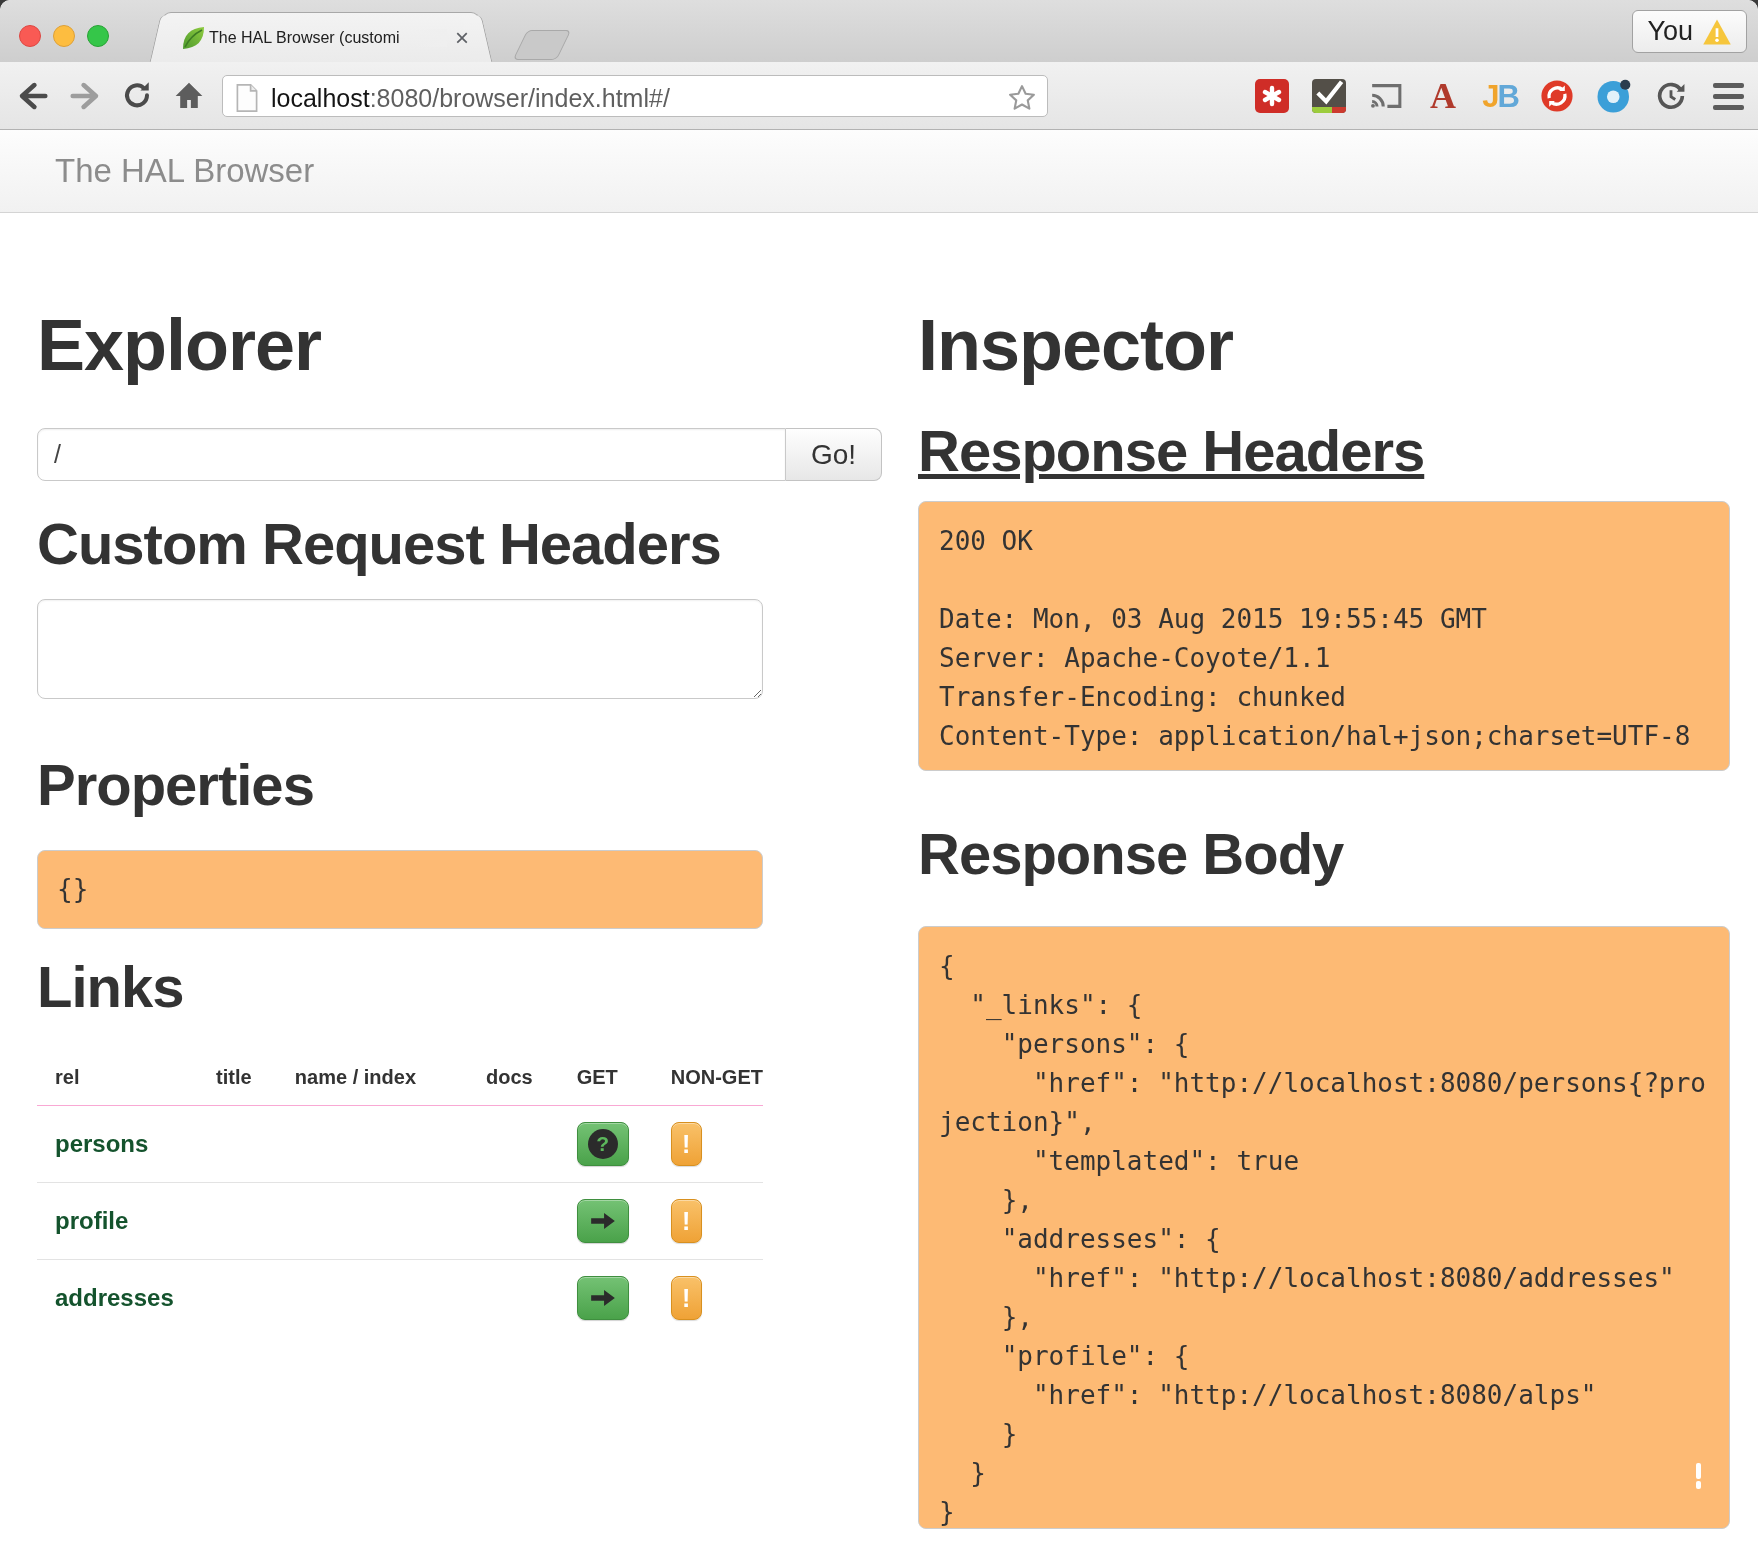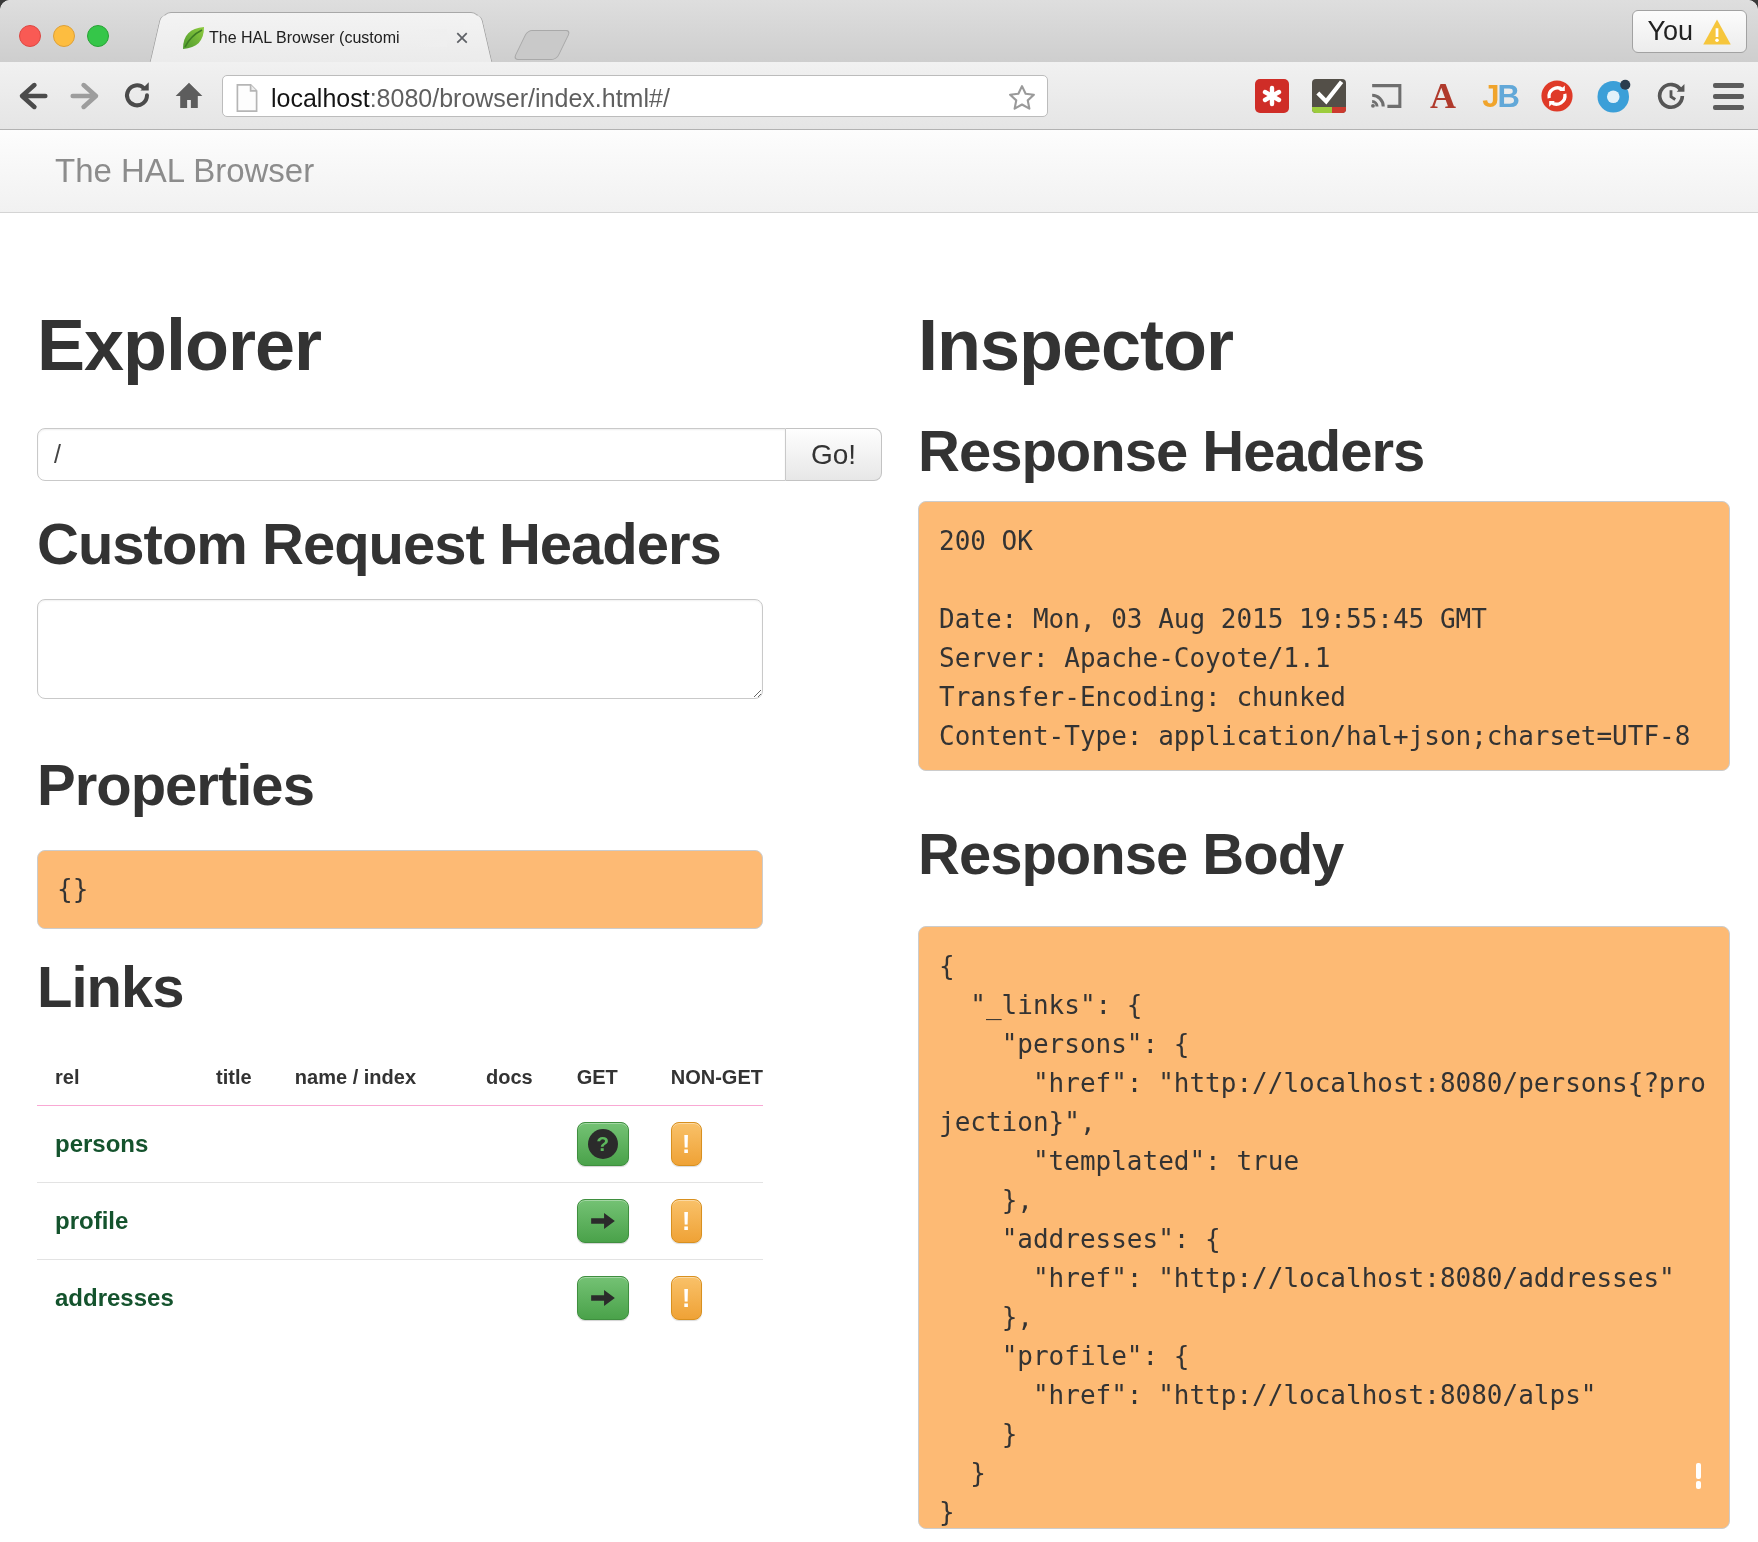--- a/index.html
+++ b/index.html
@@ -85,21 +85,21 @@
   .btn-get{width:52px;height:44px;border:1px solid #3f8f3f;border-radius:8px;
            background:linear-gradient(#74c274,#4aa24a);display:flex;align-items:center;justify-content:center;
            box-shadow:inset 0 1px 0 rgba(255,255,255,.35),0 1px 1px rgba(0,0,0,.18);}
   .q-circle{width:30px;height:30px;border-radius:50%;background:#2b2b2b;color:#5cb85c;font-size:21px;font-weight:bold;
             display:flex;align-items:center;justify-content:center;}
   .btn-nonget{width:31px;height:44px;border:1px solid #d8901f;border-radius:8px;
               background:linear-gradient(#f9c169,#efa236);color:#fff;font-size:25px;font-weight:bold;
               display:flex;align-items:center;justify-content:center;
               box-shadow:inset 0 1px 0 rgba(255,255,255,.4),0 1px 1px rgba(0,0,0,.15);}
 
-  .h-resp-headers{margin-top:41px;}
+  .h-resp-headers{margin-top:41px;text-decoration:underline;}
   .resp-headers-well{margin-top:21px;width:812px;min-height:262px;padding:20px 20px 14px;}
   .h-resp-body{margin-top:54px;}
   .body-wrap{position:relative;margin-top:43px;}
   .resp-body-well{width:812px;height:603px;padding:20px 20px 0;overflow:hidden;}
   .feedly{position:absolute;right:3px;bottom:25px;width:45px;height:45px;}
   .feedly .dia{width:34px;height:34px;background:#c7c7c7;border-radius:8px;transform:rotate(45deg);margin:5px auto;
                position:relative;}
   .feedly .m1,.feedly .m2{position:absolute;background:#fff;border-radius:2px;}
   .feedly .m1{width:5px;height:16px;left:14px;top:4px;}
   .feedly .m2{width:5px;height:8px;left:14px;top:22px;}

